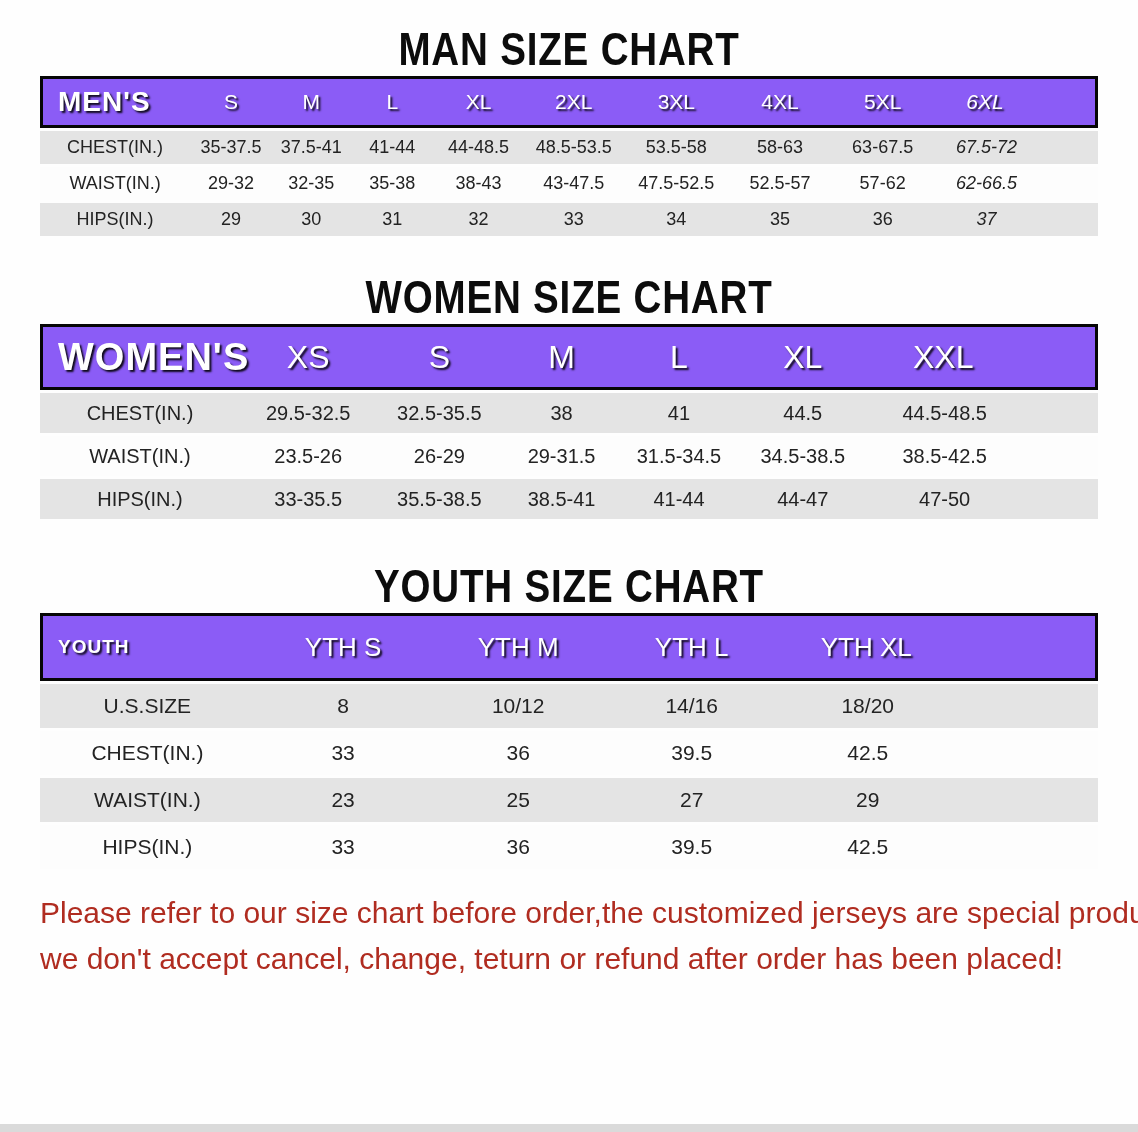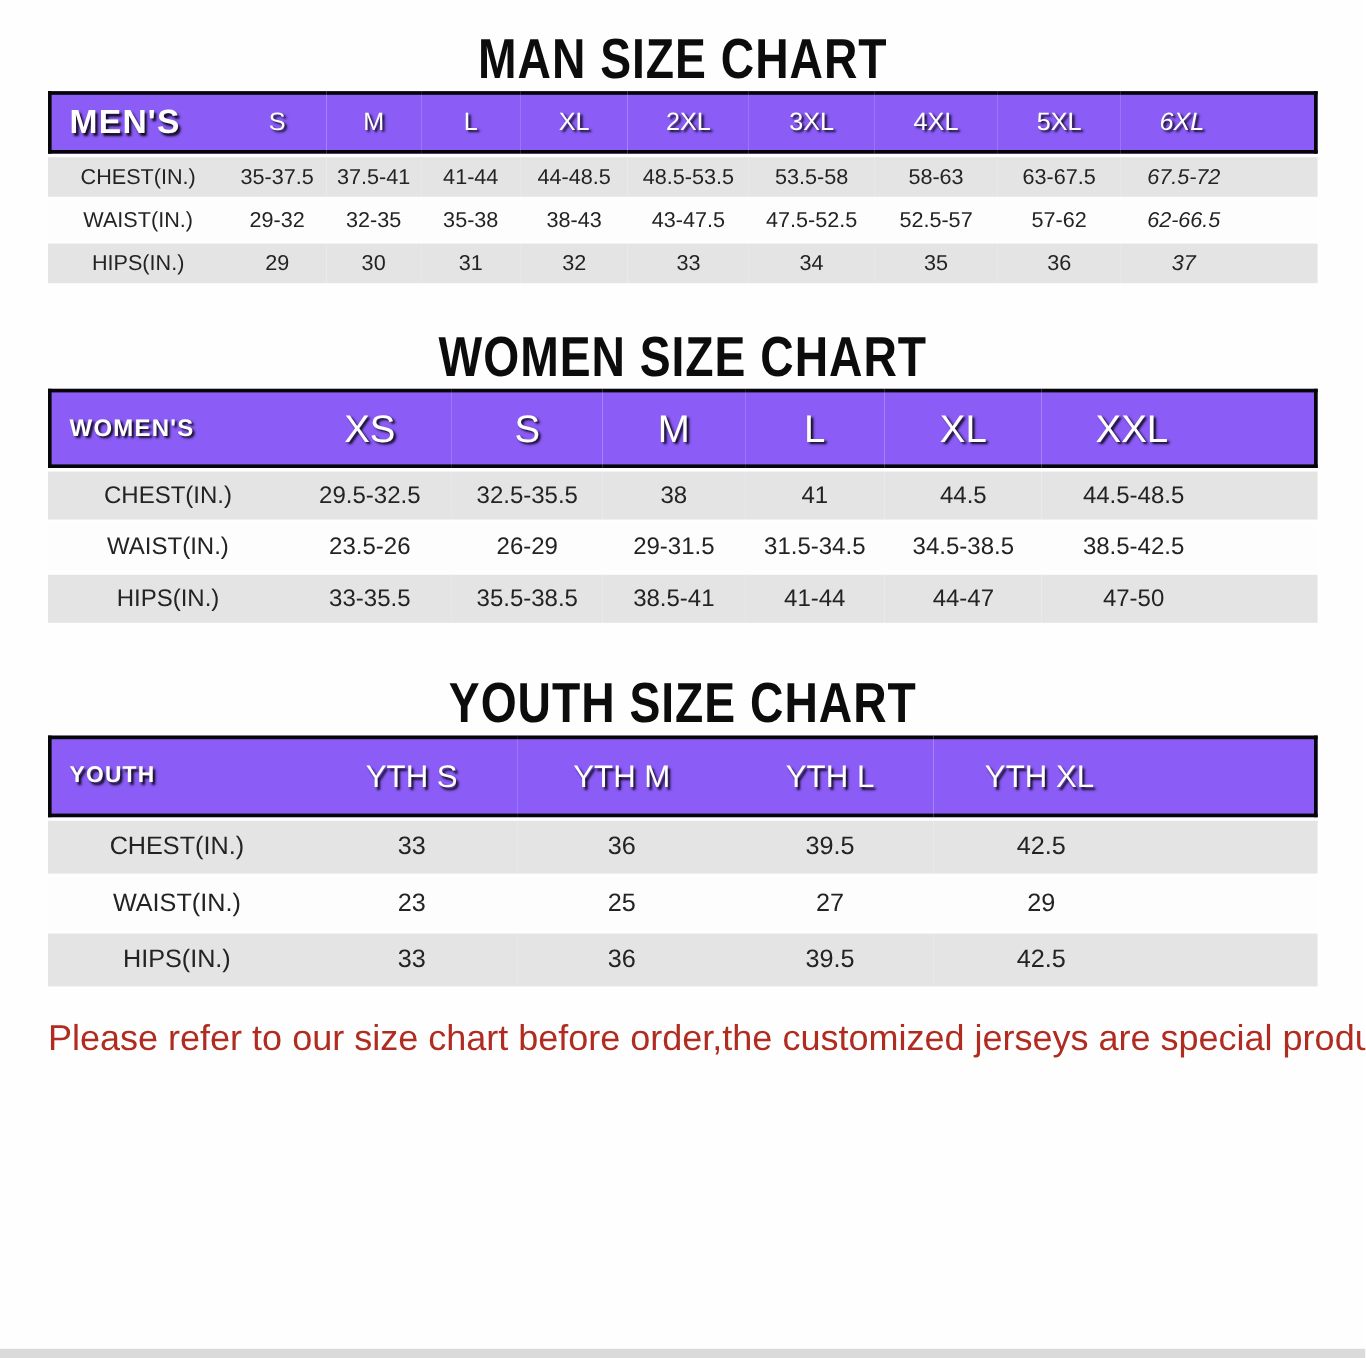--- a/index.html
+++ b/index.html
@@ -91,21 +91,21 @@
   
   .tbl-men { margin-top: 22px; }
   .tbl-men thead th { height: 44px; font-size: 21px; }
   .tbl-men thead th:first-child { font-size: 28px; }
   .tbl-men tbody td { height: 31px; font-size: 18px; }
   .tbl-men th:last-child, .tbl-men td:last-child { padding-right: 60px; font-style: italic; }
 
   
   .tbl-women { margin-top: 26px; }
   .tbl-women thead th { height: 58px; font-size: 32px; }
-  .tbl-women thead th:first-child { font-size: 20px; }
+  .tbl-women thead th:first-child { font-size: 38px; }
   .tbl-women tbody td { height: 38px; font-size: 20px; }
   .tbl-women th:last-child, .tbl-women td:last-child { padding-right: 78px; }
 
   
   .tbl-youth { margin-top: 24px; }
   .tbl-youth thead th { height: 60px; font-size: 26px; }
   .tbl-youth thead th:first-child { font-size: 19px; }
   .tbl-youth tbody td { height: 42px; font-size: 21px; }
   .tbl-youth th:last-child, .tbl-youth td:last-child { padding-right: 142px; }
 
@@ -270,20 +270,27 @@
         <tr>
           <th>YOUTH</th>
           <th>YTH S</th>
           <th>YTH M</th>
           <th>YTH L</th>
           <th>YTH XL</th>
         </tr>
       </thead>
       <tbody>
         <tr>
+          <td>U.S.SIZE</td>
+          <td>8</td>
+          <td>10/12</td>
+          <td>14/16</td>
+          <td>18/20</td>
+        </tr>
+        <tr>
           <td>CHEST(IN.)</td>
           <td>33</td>
           <td>36</td>
           <td>39.5</td>
           <td>42.5</td>
         </tr>
         <tr>
           <td>WAIST(IN.)</td>
           <td>23</td>
           <td>25</td>
@@ -295,17 +302,18 @@
           <td>33</td>
           <td>36</td>
           <td>39.5</td>
           <td>42.5</td>
         </tr>
       </tbody>
     </table>
 
   <div class="disclaimer">
     <div class="line">Please refer to our size chart before order,the customized jerseys are special products,</div>
+    <div class="line">we don't accept cancel, change, teturn or refund after order has been placed!</div>
   </div>
 
   <div class="bottom-strip"></div>
 
 </div>
 
 </body></html>

